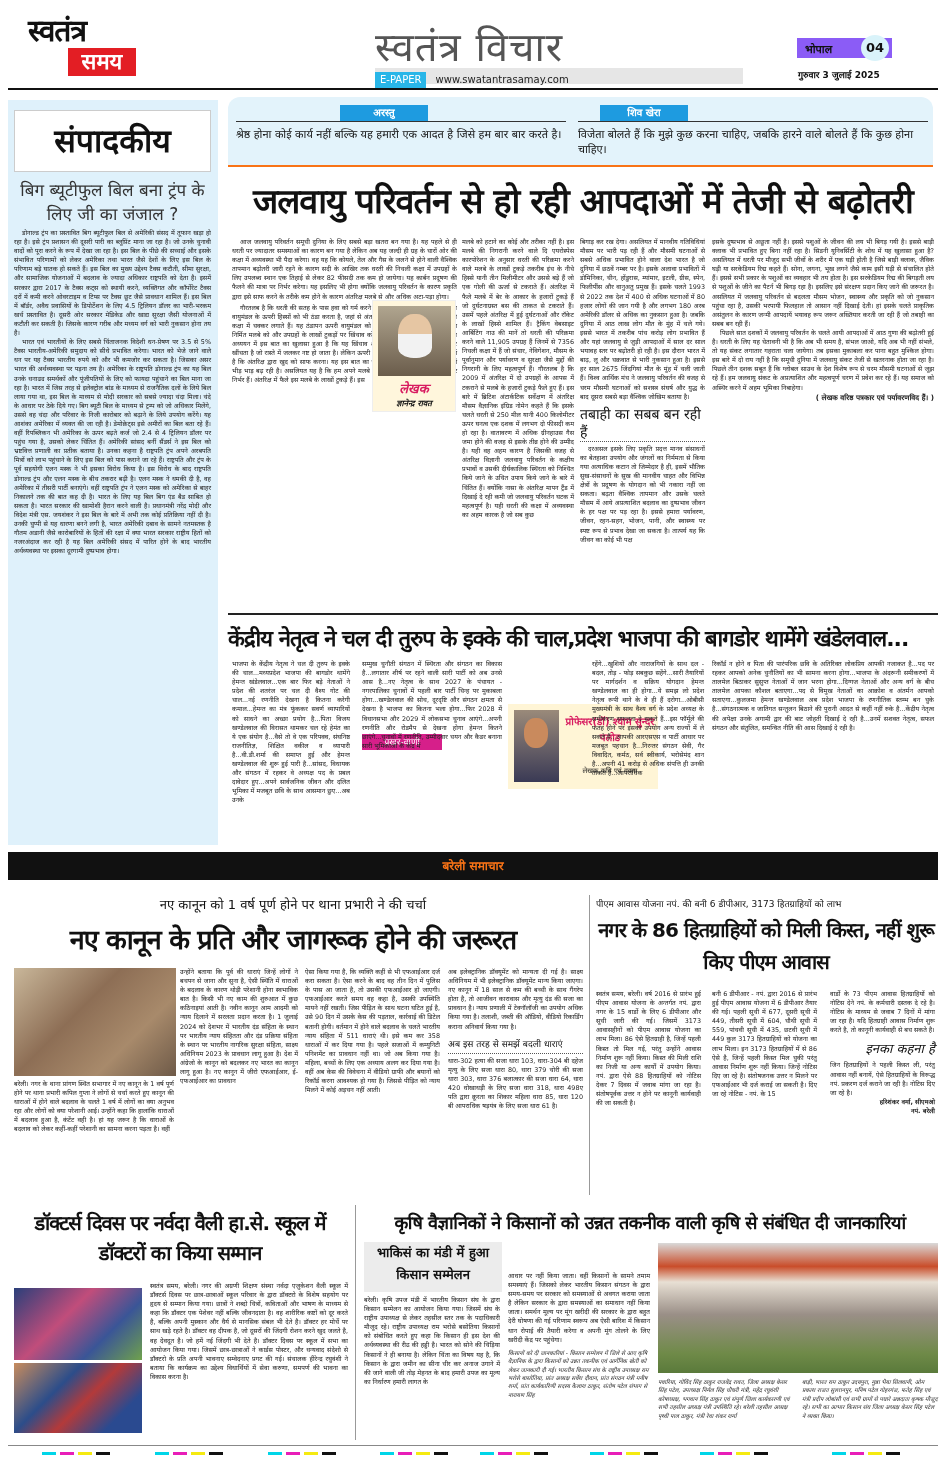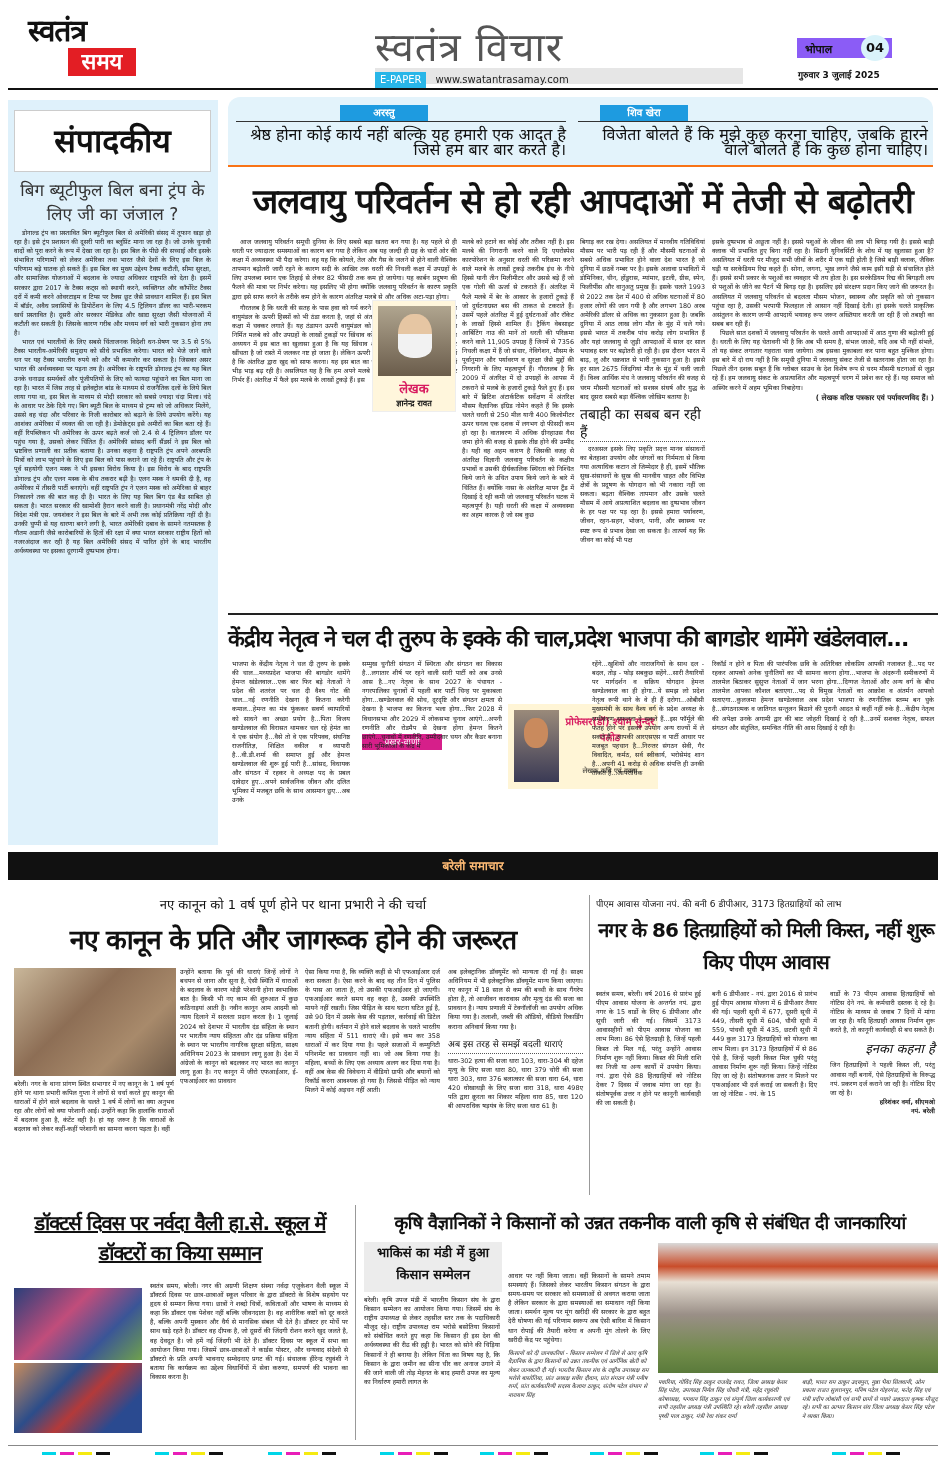--- a/index.html
+++ b/index.html
@@ -18,48 +18,48 @@
   .page-no { position: absolute; left: 64px; top: -3px; width: 28px; height: 26px; border-radius: 50%; background: #d9f3fa; font-weight: bold; font-size: 13px; text-align: center; line-height: 26px; }
   .date { left: 798px; top: 68px; font-size: 9px; font-weight: bold; }
   .mast-rule { left: 8px; top: 88px; width: 930px; height: 2px; background: #111; }
   .ed-box { left: 8px; top: 100px; width: 210px; height: 745px; background: #dff1fb; }
   .ed-title-box { left: 14px; top: 110px; width: 197px; height: 62px; background: #fff; border: 1px solid #ccc; text-align: center; font-size: 32px; font-weight: bold; line-height: 60px; }
   .ed-head { left: 14px; top: 178px; width: 197px; text-align: center; font-size: 17px; line-height: 24px; color: #333; }
   .ed-body { left: 14px; top: 229px; width: 197px; }
   .quote-box { left: 228px; top: 97px; width: 705px; height: 70px; background: #e3f3fb; border-radius: 12px 12px 0 0; border-bottom: 2px solid #f97316; }
   .q-label { position: absolute; height: 16px; background: #1e9be0; color: #fff; font-size: 10px; font-weight: bold; text-align: center; line-height: 16px; }
   .q-line { position: absolute; height: 1px; background: #333; }
-  .q-text { position: absolute; font-size: 16px; text-align: right; line-height: 15px; }
+  .q-text { position: absolute; font-size: 11px; text-align: left; line-height: 15px; }
   .main-head { left: 228px; top: 178px; width: 710px; font-size: 34px; font-weight: bold; text-align: center; letter-spacing: -1px; line-height: 46px; }
   .col { position: absolute; }
-  .photo-box { left: 372px; top: 300px; width: 84px; height: 112px; background: #fff6dc; border: 1px solid #eee; }
+  .photo-box { left: 372px; top: 300px; width: 84px; height: 112px; background: #fff6dc; border: 1px solid #eee; font-style: italic; }
   .photo { position: absolute; left: 5px; top: 5px; width: 73px; height: 70px; background: linear-gradient(#b0a58f, #6a5c4b); }
   .photo .face { position: absolute; left: 20px; top: 8px; width: 34px; height: 42px; background: #e6c6a3; border-radius: 45%; }
   .photo .hair { position: absolute; left: 20px; top: 28px; width: 34px; height: 24px; background: #f2f2f2; border-radius: 0 0 45% 45%; }
   .writer-lbl { position: absolute; top: 78px; width: 100%; text-align: center; color: #d81b60; font-size: 13px; font-weight: bold; }
   .writer-name { position: absolute; top: 96px; width: 100%; text-align: center; font-size: 8px; font-weight: bold; }
   .sub-head { font-size: 14px; border-bottom: 1px dotted #555; line-height: 18px; margin: 3px 0; }
   .sec2-rule { left: 228px; top: 613px; width: 710px; height: 2px; background: #222; }
   .sec2-head { left: 228px; top: 622px; width: 710px; font-size: 22px; font-weight: bold; letter-spacing: -1px; line-height: 34px; }
   .author-card { left: 508px; top: 704px; width: 150px; height: 85px; background: #fff5d6; }
   .author-photo { position: absolute; left: 6px; top: 6px; width: 45px; height: 72px; background: linear-gradient(#9a8a7a, #3a3a55); }
   .author-photo .f { position: absolute; left: 10px; top: 8px; width: 24px; height: 30px; background: #c98a5d; border-radius: 45%; }
   .author-name { position: absolute; left: 56px; top: 10px; width: 92px; color: #d81b60; font-size: 10px; font-weight: bold; text-align: center; line-height: 16px; }
   .author-role { position: absolute; left: 56px; top: 62px; width: 92px; font-size: 7px; text-align: center; }
   .prakhar { left: 362px; top: 734px; width: 80px; height: 16px; background: #d61f8a; color: #fff; font-size: 9px; text-align: center; line-height: 16px; }
-  .bareilly-bar { left: 8px; top: 852px; width: 930px; height: 28px; background: #111; color: #fdba74; text-align: center; font-size: 12px; line-height: 28px; font-weight: bold; }
+  .bareilly-bar { left: 8px; top: 852px; width: 930px; height: 28px; background: #111; color: #f97316; text-align: center; font-size: 12px; line-height: 28px; font-weight: bold; }
   .b-kicker { left: 18px; top: 895px; width: 550px; text-align: center; font-size: 13px; }
   .b-head { left: 18px; top: 920px; width: 550px; text-align: center; font-size: 27px; font-weight: bold; line-height: 40px; letter-spacing: -1px; }
   .vdivider { position: absolute; width: 1px; background: #999; }
   .police-photo { left: 14px; top: 968px; width: 162px; height: 108px; background: linear-gradient(135deg, #c9b79a 0%, #8d6e55 40%, #a88a6b 70%, #6e5a48 100%); }
   .pm-kicker { left: 596px; top: 897px; width: 340px; font-size: 9px; }
   .pm-head { left: 596px; top: 914px; width: 340px; text-align: center; font-size: 20px; line-height: 32px; font-weight: bold; letter-spacing: -1px; }
   .ikna { font-size: 13px; text-align: right; margin: 4px 0; font-style: italic; }
   .byline { font-weight: bold; text-align: right; }
-  .doc-head { left: 10px; top: 1208px; width: 340px; text-align: center; font-size: 20px; font-weight: bold; line-height: 30px; letter-spacing: -1px; text-decoration: underline; }
+  .doc-head { left: 10px; top: 1208px; width: 340px; text-align: center; font-size: 20px; font-weight: bold; line-height: 30px; letter-spacing: -1px; }
   .school-photo1 { left: 14px; top: 1288px; width: 128px; height: 72px; background: linear-gradient(135deg,#2a3f7a,#c14d7b 40%,#3a5597 70%,#6fa14c); }
   .school-photo2 { left: 14px; top: 1363px; width: 128px; height: 70px; background: linear-gradient(135deg,#c88c5d,#2c4d8a 35%,#b33a3a 55%,#2a4a90 80%); }
   .krishi-head { left: 360px; top: 1208px; width: 580px; text-align: center; font-size: 18px; font-weight: bold; line-height: 30px; letter-spacing: -0.5px; }
   .krishi-sub { left: 364px; top: 1242px; width: 138px; height: 50px; background: #ececec; text-align: center; font-size: 13px; font-weight: bold; line-height: 22px; }
   .farm-photo { left: 658px; top: 1243px; width: 280px; height: 130px; background: linear-gradient(180deg,#d9d9d9 0%,#c94d2a 18%,#e8e0d4 30%,#9a8f87 55%,#6f8a48 85%,#5a7a3b 100%); }
   .caption { font-size: 5.8px; font-style: italic; line-height: 8.4px; color: #222; }
   .bottom-rule { left: 8px; top: 1445px; width: 930px; height: 1px; background: #888; }
   .reg { position: absolute; top: 1452px; height: 3px; width: 14px; }
 </style>
 </head>

